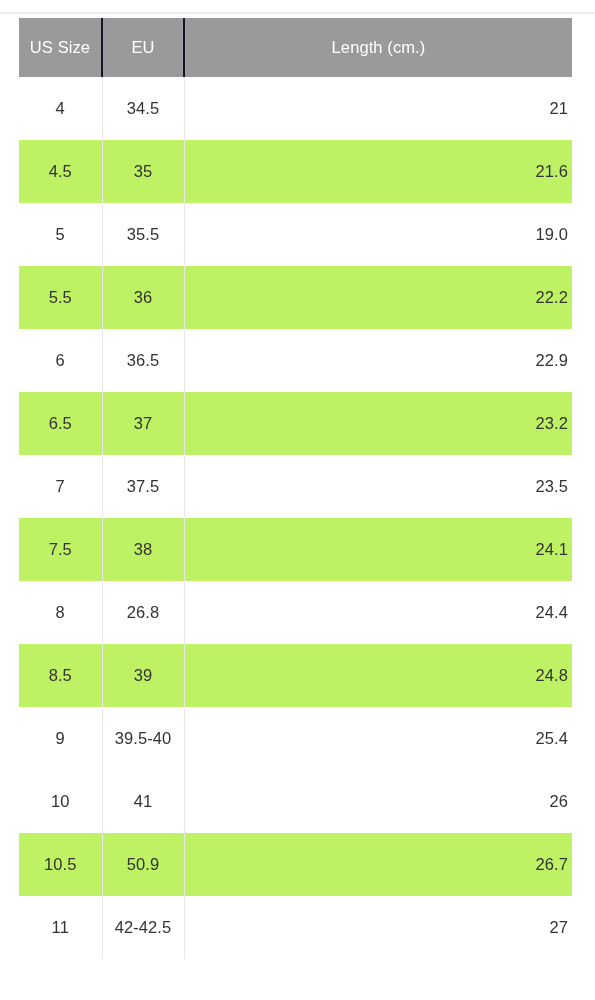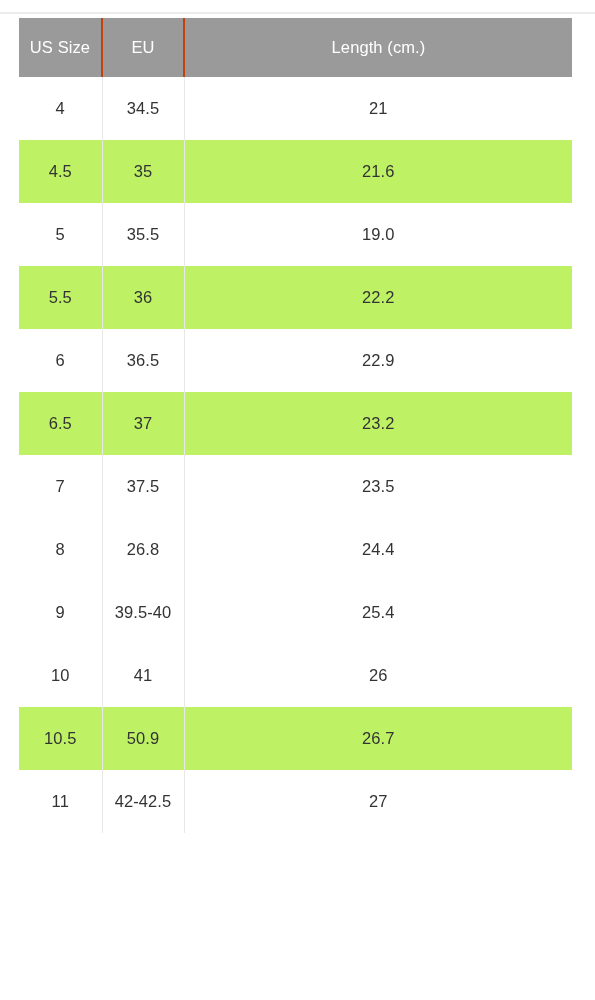--- a/index.html
+++ b/index.html
@@ -55,21 +55,21 @@
   thead tr.header-row th {
     background: #9a9a9a;
     color: #ffffff;
     font-size: 16.5px;
     font-weight: 400;
     line-height: 1;
     height: 59px;
     padding: 0 4px;
     text-align: center;
     vertical-align: middle;
-    border-right: 2px solid #c2410c;
+    border-right: 2px solid #0f172a;
     letter-spacing: 0.1px;
   }
   thead tr.header-row th:last-child {
     border-right: none;
   }
 
   
   tbody td {
     height: 63px;
     padding: 0 4px;
@@ -78,20 +78,21 @@
     font-size: 16.5px;
     font-weight: 400;
     color: #333333;
     line-height: 1;
     background: #ffffff;
     border-right: 1px solid #e8e8e8;
     letter-spacing: 0.1px;
   }
   tbody td:last-child {
     border-right: none;
+    text-align: right;
   }
   tbody tr.striped td {
     background: #bef264;
   }
 </style>
 </head>
 <body>
 
 <div id="page">
 
@@ -140,24 +141,34 @@
           <tr class="striped">
             <td>6.5</td>
             <td>37</td>
             <td>23.2</td>
           </tr>
           <tr>
             <td>7</td>
             <td>37.5</td>
             <td>23.5</td>
           </tr>
+          <tr class="striped">
+            <td>7.5</td>
+            <td>38</td>
+            <td>24.1</td>
+          </tr>
           <tr>
             <td>8</td>
             <td>26.8</td>
             <td>24.4</td>
+          </tr>
+          <tr class="striped">
+            <td>8.5</td>
+            <td>39</td>
+            <td>24.8</td>
           </tr>
           <tr>
             <td>9</td>
             <td>39.5-40</td>
             <td>25.4</td>
           </tr>
           <tr>
             <td>10</td>
             <td>41</td>
             <td>26</td>

